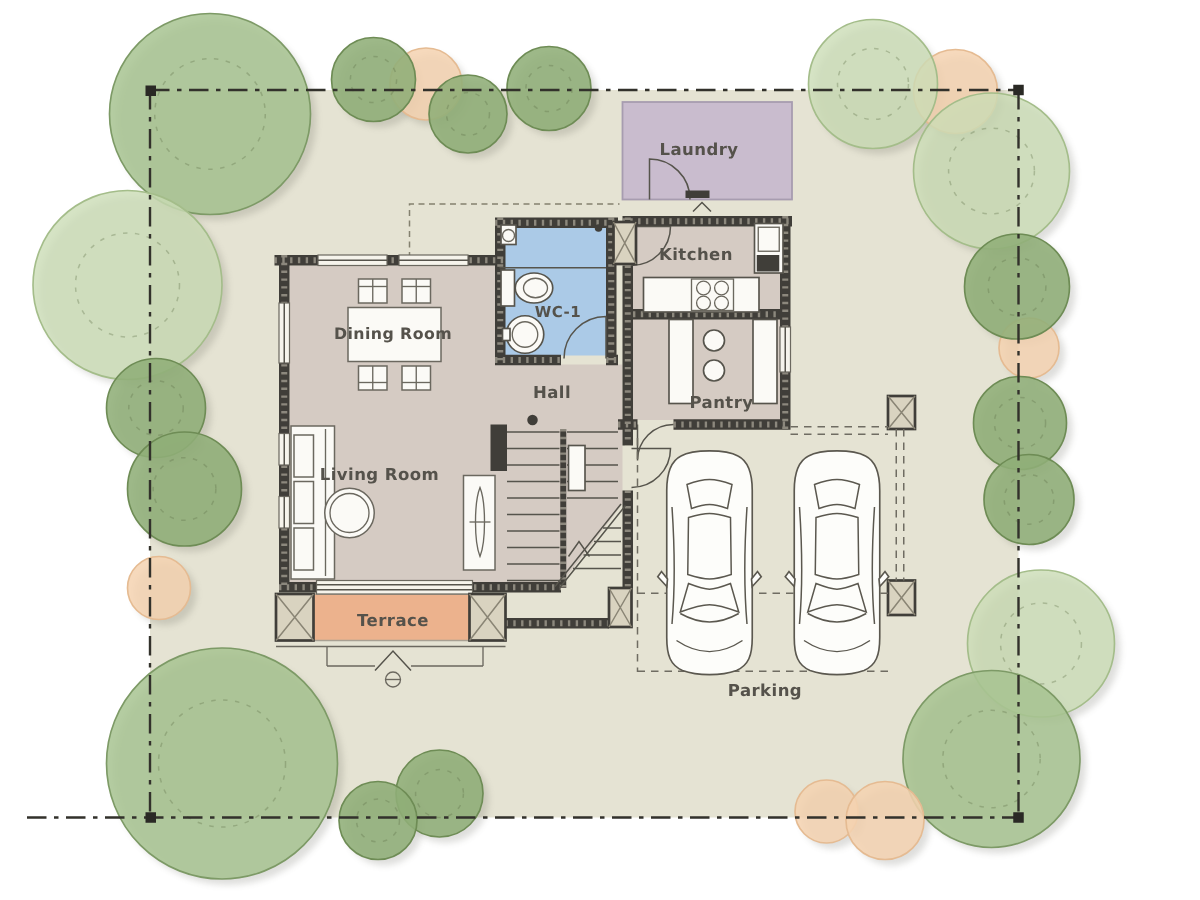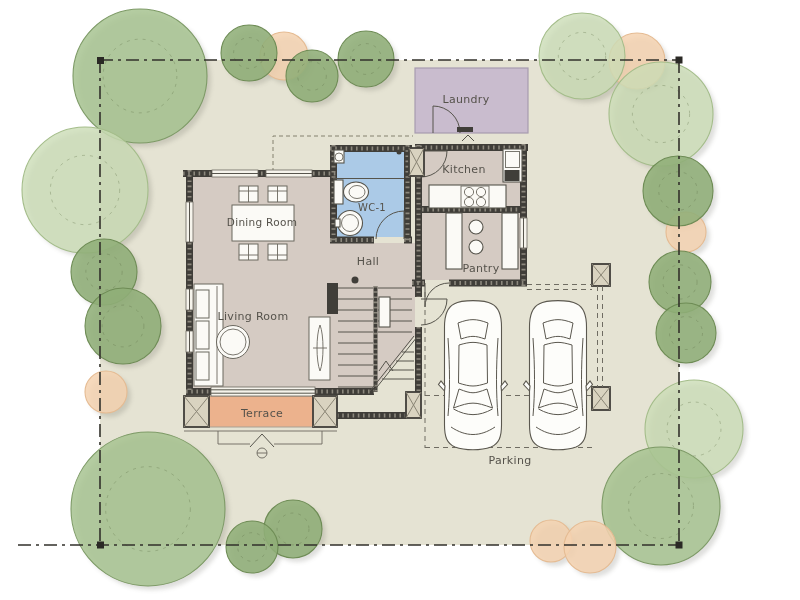--- a/index.html
+++ b/index.html
@@ -1,17 +1,17 @@
 <!DOCTYPE html>
 <html><head>
 <meta charset="utf-8">
 <style>
   html,body{margin:0;padding:0;background:#ffffff;width:800px;height:600px;overflow:hidden;}
   #stage{position:relative;width:800px;height:600px;background:#ffffff;
-         font-family:"DejaVu Sans",sans-serif;}
+         font-family:"DejaVu Sans",sans-serif;font-weight:bold;}
   svg{position:absolute;left:0;top:0;}
   .site{fill:#e5e3d3;}
   .floor{fill:#d5cbc3;}
   .wcfill{fill:#abcae7;}
   .laundryfill{fill:#c9bcce;stroke:#a79cb0;stroke-width:1.2;}
   .terracefill{fill:#ecb28d;stroke:#a9a193;stroke-width:1;}
   .wall{stroke:#403e39;stroke-width:7;fill:none;}
   .wall-hatch{stroke:#d8d2c1;stroke-width:4;fill:none;stroke-dasharray:1.6 3.6;opacity:.5;}
   .thin{stroke:#56544c;stroke-width:1;fill:none;}
   .thin2{stroke:#6b685f;stroke-width:.9;fill:none;}

